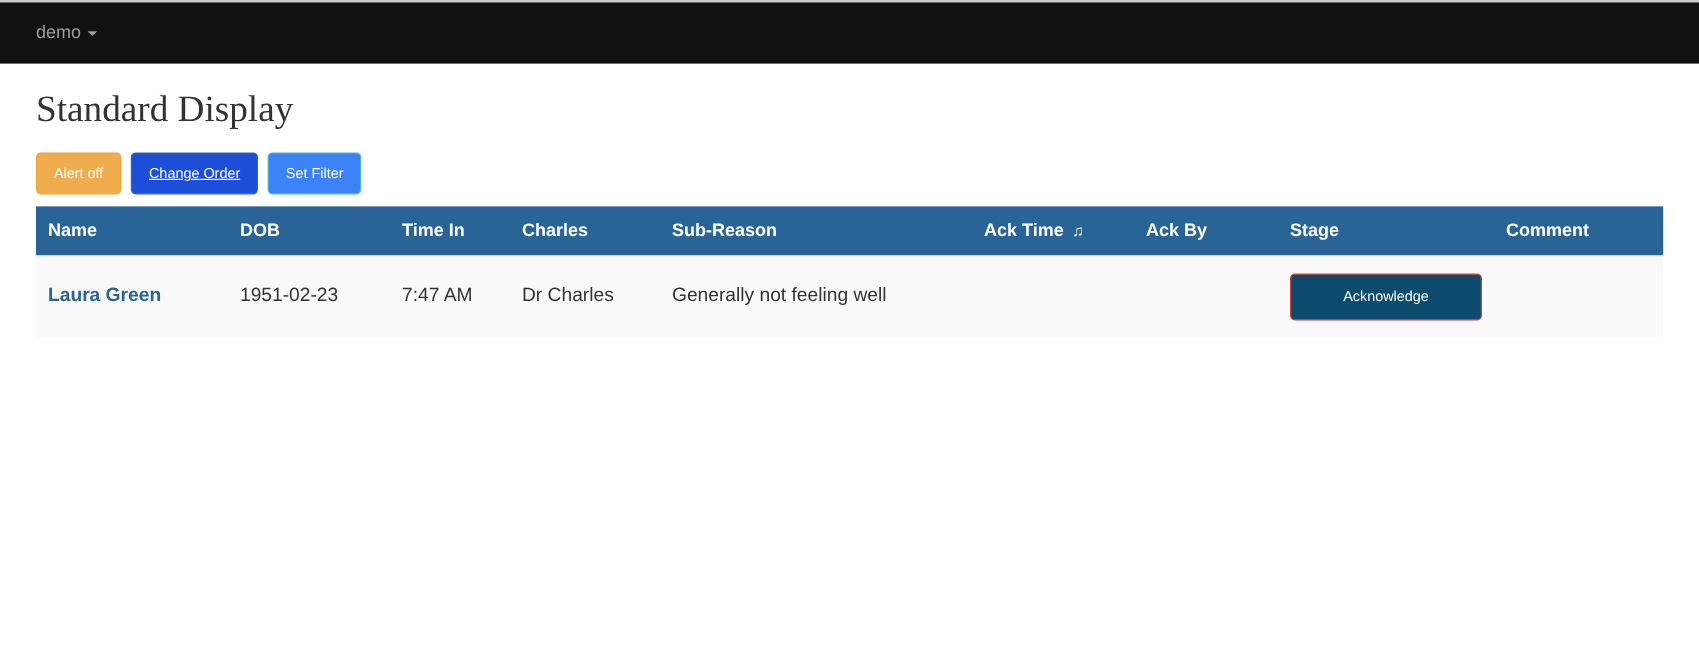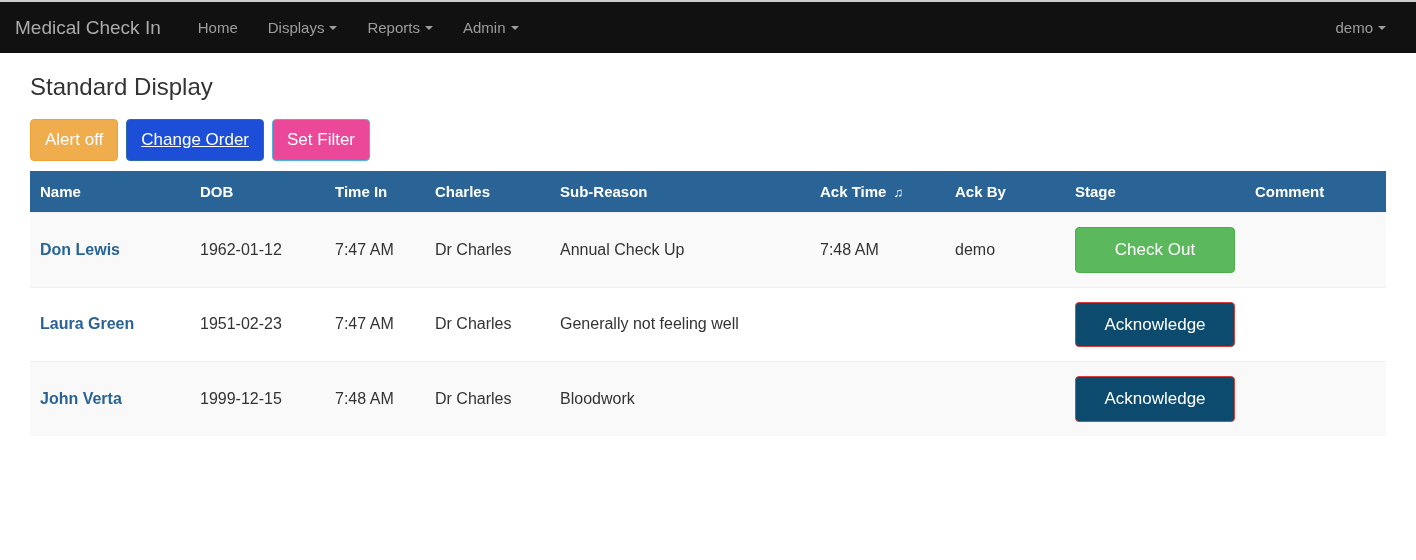--- a/index.html
+++ b/index.html
@@ -53,45 +53,46 @@
     border-top: 4px solid currentColor;
   }
   .navbar-right {
     display: flex;
     align-items: center;
   }
   .container {
     padding: 20px 30px;
   }
   .page-title {
-    font-size: 24px;
+    font-size: 31px;
     font-weight: 500;
     color: #333;
     margin-bottom: 18px;
+    font-family: Liberation Serif, serif;
   }
   .toolbar {
     display: flex;
     gap: 8px;
     margin-bottom: 10px;
   }
   .btn {
     border: 1px solid transparent;
     border-radius: 4px;
     padding: 8px 14px;
-    font-size: 17px;
+    font-size: 12px;
     color: #fff;
     cursor: pointer;
     display: inline-flex;
     align-items: center;
     justify-content: center;
     line-height: 1.4;
   }
   .btn-warning { background: #f0ad4e; border-color: #eea236; }
   .btn-primary { background: #1d4ed8; border-color: #2e6da4; text-decoration: underline; }
-  .btn-info    { background: #ec4899; border-color: #46b8da; }
+  .btn-info    { background: #3b82f6; border-color: #46b8da; }
   .btn-success { background: #5cb85c; border-color: #4cae4c; }
   .btn-danger  { background: #0c4a6e; border-color: #d43f3a; }
   .table {
     width: 100%;
     border-collapse: collapse;
     margin-top: 1px;
   }
   .table thead th {
     background: #2a6496;
     color: #fff;
@@ -136,38 +137,20 @@
   th.col-ackby { width: 120px; }
   th.col-stage { width: 165px; }
   th.col-comment { }
 </style>
 </head>
 <body>
 
 <div class="top-edge"></div>
 
 <nav class="navbar">
-  <div class="navbar-left">
-    <div class="brand">Medical Check In</div>
-    <div class="nav-item">
-      <span>Home</span>
-    </div>
-    <div class="nav-item">
-      <span>Displays</span>
-      <span class="caret"></span>
-    </div>
-    <div class="nav-item">
-      <span>Reports</span>
-      <span class="caret"></span>
-    </div>
-    <div class="nav-item">
-      <span>Admin</span>
-      <span class="caret"></span>
-    </div>
-  </div>
   <div class="navbar-right">
     <div class="nav-item">
       <span>demo</span>
       <span class="caret"></span>
     </div>
   </div>
 </nav>
 
 <div class="container">
   <h1 class="page-title">Standard Display</h1>
@@ -190,47 +173,25 @@
           <span>Ack Time</span>
           <span class="music-icon">♫</span>
         </th>
         <th class="col-ackby">Ack By</th>
         <th class="col-stage">Stage</th>
         <th class="col-comment">Comment</th>
       </tr>
     </thead>
     <tbody id="table-body">
         <tr>
-          <td><span class="name-link">Don Lewis</span></td>
-          <td>1962-01-12</td>
-          <td>7:47 AM</td>
-          <td>Dr Charles</td>
-          <td>Annual Check Up</td>
-          <td>7:48 AM</td>
-          <td>demo</td>
-          <td class="stage-cell"><button class="btn stage-btn btn-success">Check Out</button></td>
-          <td></td>
-        </tr>
-        <tr>
           <td><span class="name-link">Laura Green</span></td>
           <td>1951-02-23</td>
           <td>7:47 AM</td>
           <td>Dr Charles</td>
           <td>Generally not feeling well</td>
           <td></td>
           <td></td>
           <td class="stage-cell"><button class="btn stage-btn btn-danger">Acknowledge</button></td>
           <td></td>
         </tr>
-        <tr>
-          <td><span class="name-link">John Verta</span></td>
-          <td>1999-12-15</td>
-          <td>7:48 AM</td>
-          <td>Dr Charles</td>
-          <td>Bloodwork</td>
-          <td></td>
-          <td></td>
-          <td class="stage-cell"><button class="btn stage-btn btn-danger">Acknowledge</button></td>
-          <td></td>
-        </tr>
       </tbody>
   </table>
 </div>
 
 </body></html>

